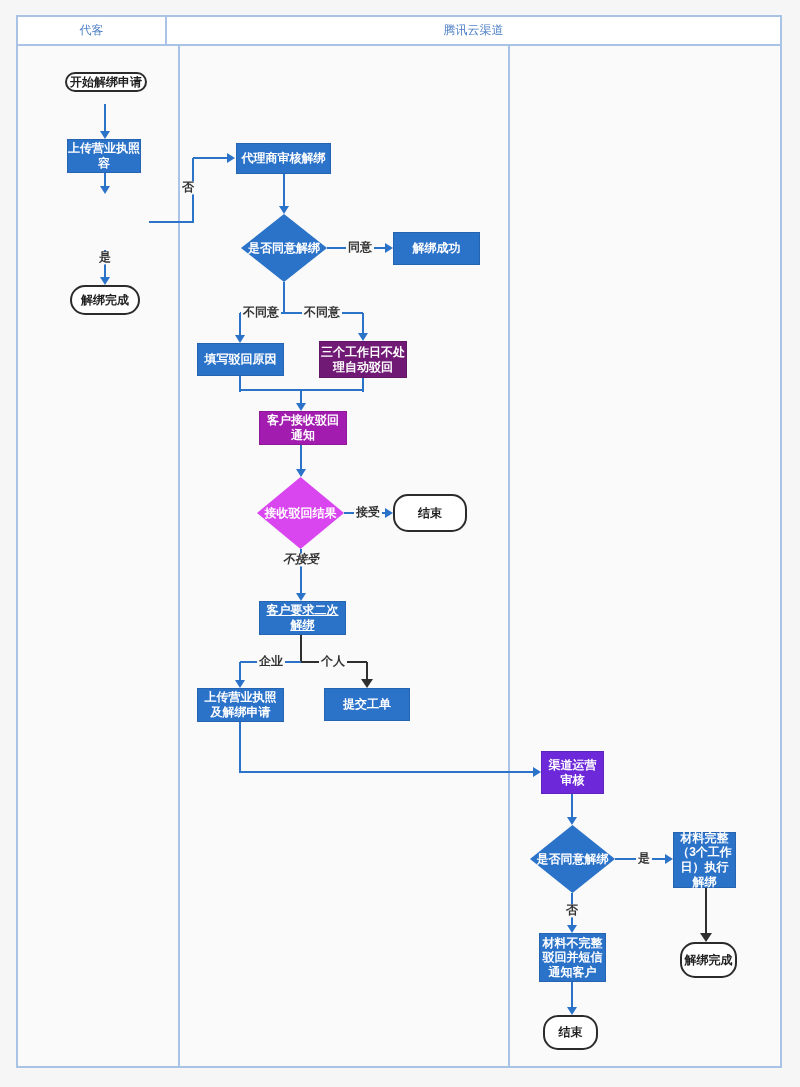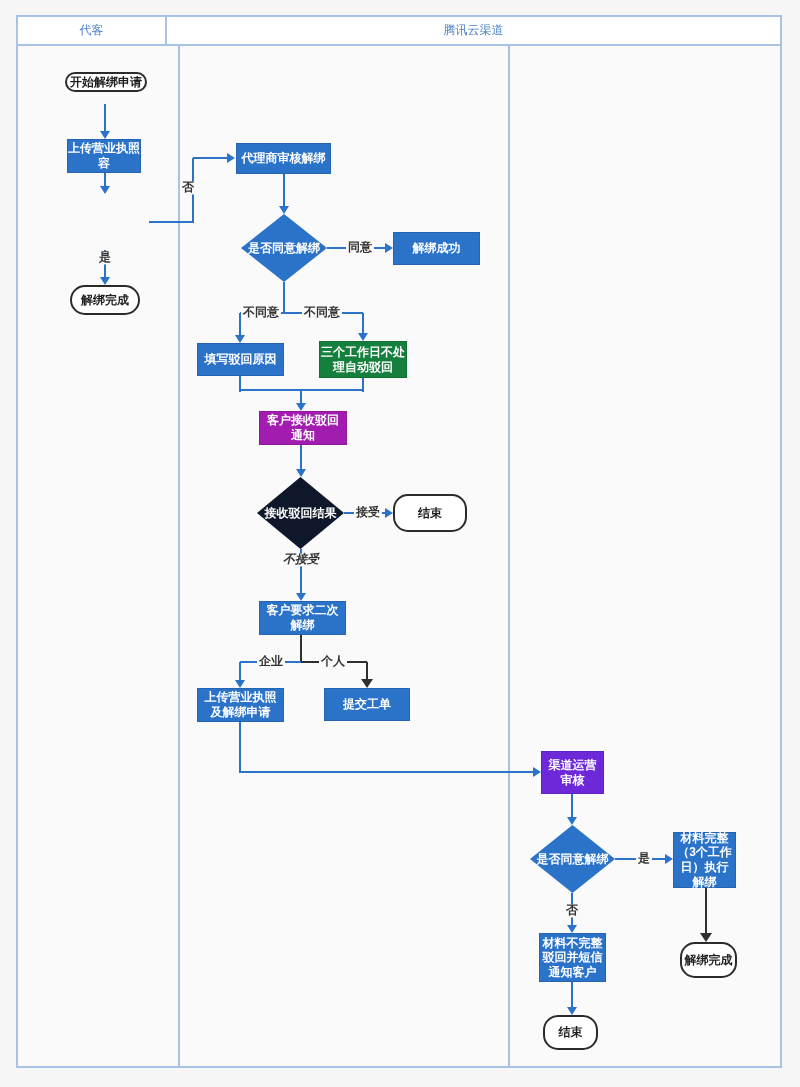--- a/index.html
+++ b/index.html
@@ -64,27 +64,27 @@
     <div class="hcell c3">腾讯云渠道</div>
   </div>
 <div class="node terminal" style="left: 65px; top: 72px; width: 82px; height: 20px;">开始解绑申请</div>
     <div class="node process" style="left: 67px; top: 139px; width: 74px; height: 34px; background: rgb(43, 114, 201);">上传营业执照
 容</div>
     <div class="node terminal" style="left: 70px; top: 285px; width: 70px; height: 30px;">解绑完成</div>
     <div class="node process" style="left: 236px; top: 143px; width: 95px; height: 31px; background: rgb(43, 114, 201);">代理商审核解绑</div>
     <div class="node decision" style="left: 241px; top: 214px; width: 86px; height: 68px; background: rgb(43, 114, 201);">是否同意解绑</div>
     <div class="node process" style="left: 393px; top: 232px; width: 87px; height: 33px; background: rgb(43, 114, 201);">解绑成功</div>
     <div class="node process" style="left: 197px; top: 343px; width: 87px; height: 33px; background: rgb(43, 114, 201);">填写驳回原因</div>
-    <div class="node process" style="left: 319px; top: 341px; width: 88px; height: 37px; background: #15803d;">三个工作日不处
+    <div class="node process" style="left: 319px; top: 341px; width: 88px; height: 37px; background: #701a75;">三个工作日不处
 理自动驳回</div>
     <div class="node process" style="left: 259px; top: 411px; width: 88px; height: 34px; background: #a21caf;">客户接收驳回
 通知</div>
-    <div class="node decision" style="left: 257px; top: 477px; width: 87px; height: 72px; background: #0f172a;">接收驳回结果</div>
+    <div class="node decision" style="left: 257px; top: 477px; width: 87px; height: 72px; background: #d946ef;">接收驳回结果</div>
     <div class="node terminal" style="left: 393px; top: 494px; width: 74px; height: 38px;">结束</div>
-    <div class="node process" style="left: 259px; top: 601px; width: 87px; height: 34px; background: rgb(43, 114, 201);">客户要求二次
+    <div class="node process" style="left: 259px; top: 601px; width: 87px; height: 34px; background: rgb(43, 114, 201); text-decoration: underline;">客户要求二次
 解绑</div>
     <div class="node process" style="left: 197px; top: 688px; width: 87px; height: 34px; background: rgb(43, 114, 201);">上传营业执照
 及解绑申请</div>
     <div class="node process" style="left: 324px; top: 688px; width: 86px; height: 33px; background: rgb(43, 114, 201);">提交工单</div>
     <div class="node process" style="left: 541px; top: 751px; width: 63px; height: 43px; background: #6d28d9;">渠道运营
 审核</div>
     <div class="node decision" style="left: 530px; top: 825px; width: 85px; height: 68px; background: rgb(43, 114, 201);">是否同意解绑</div>
     <div class="node process" style="left: 673px; top: 832px; width: 63px; height: 56px; background: rgb(43, 114, 201);">材料完整
 （3个工作
 日）执行

